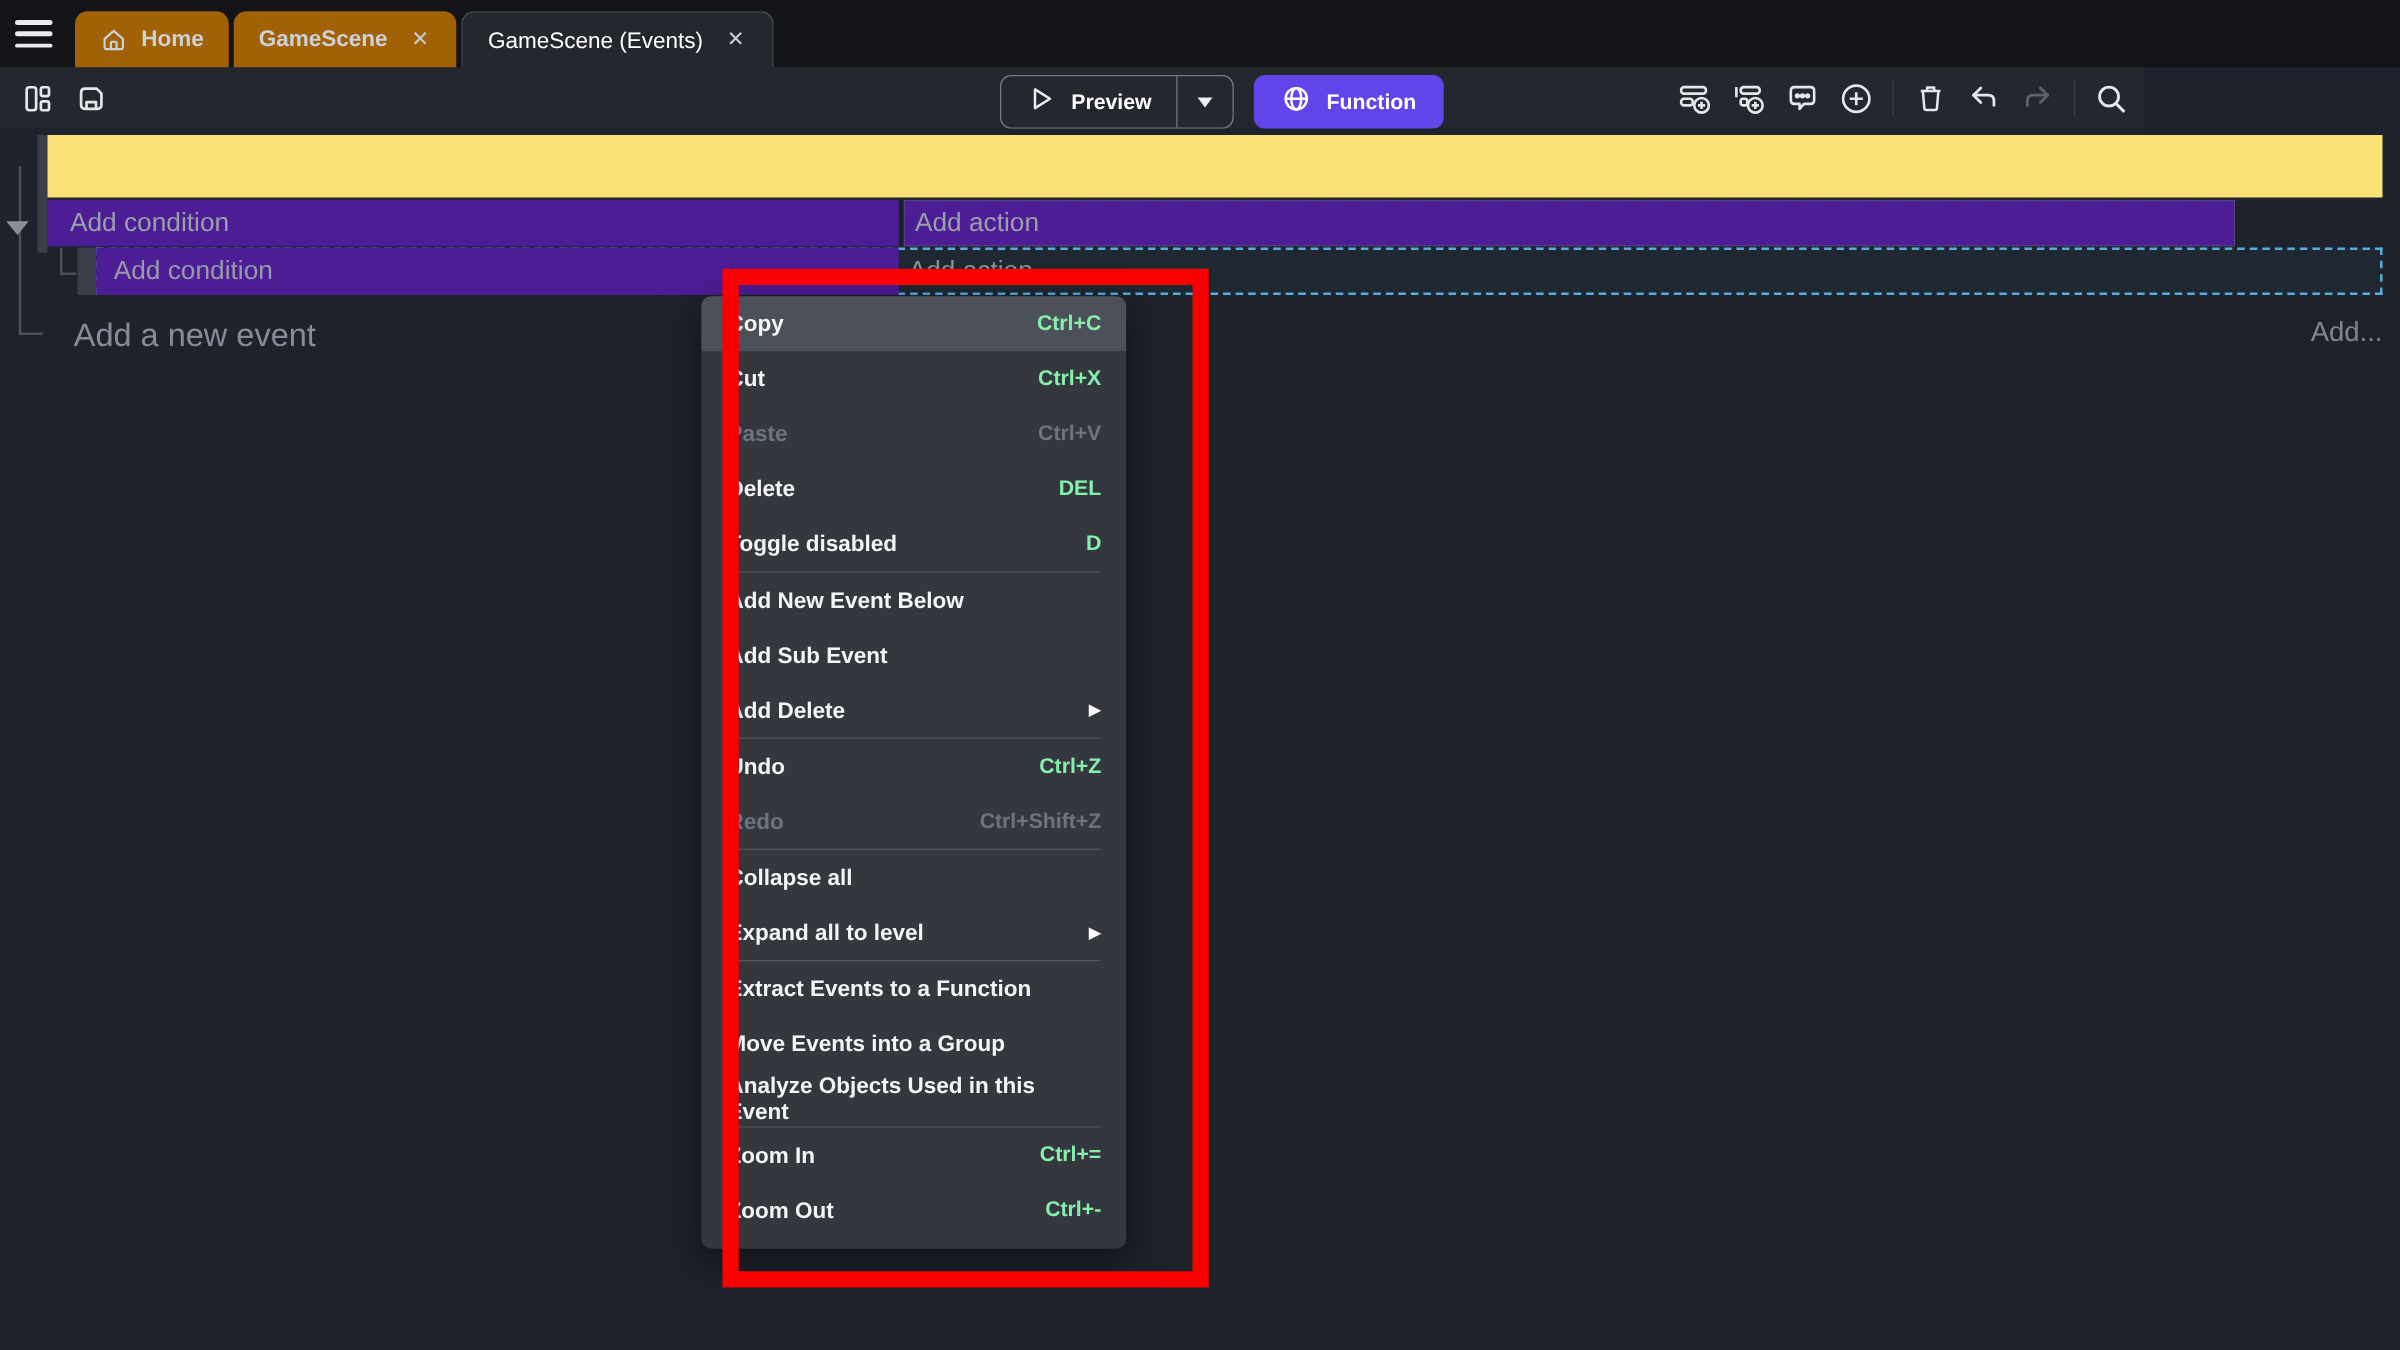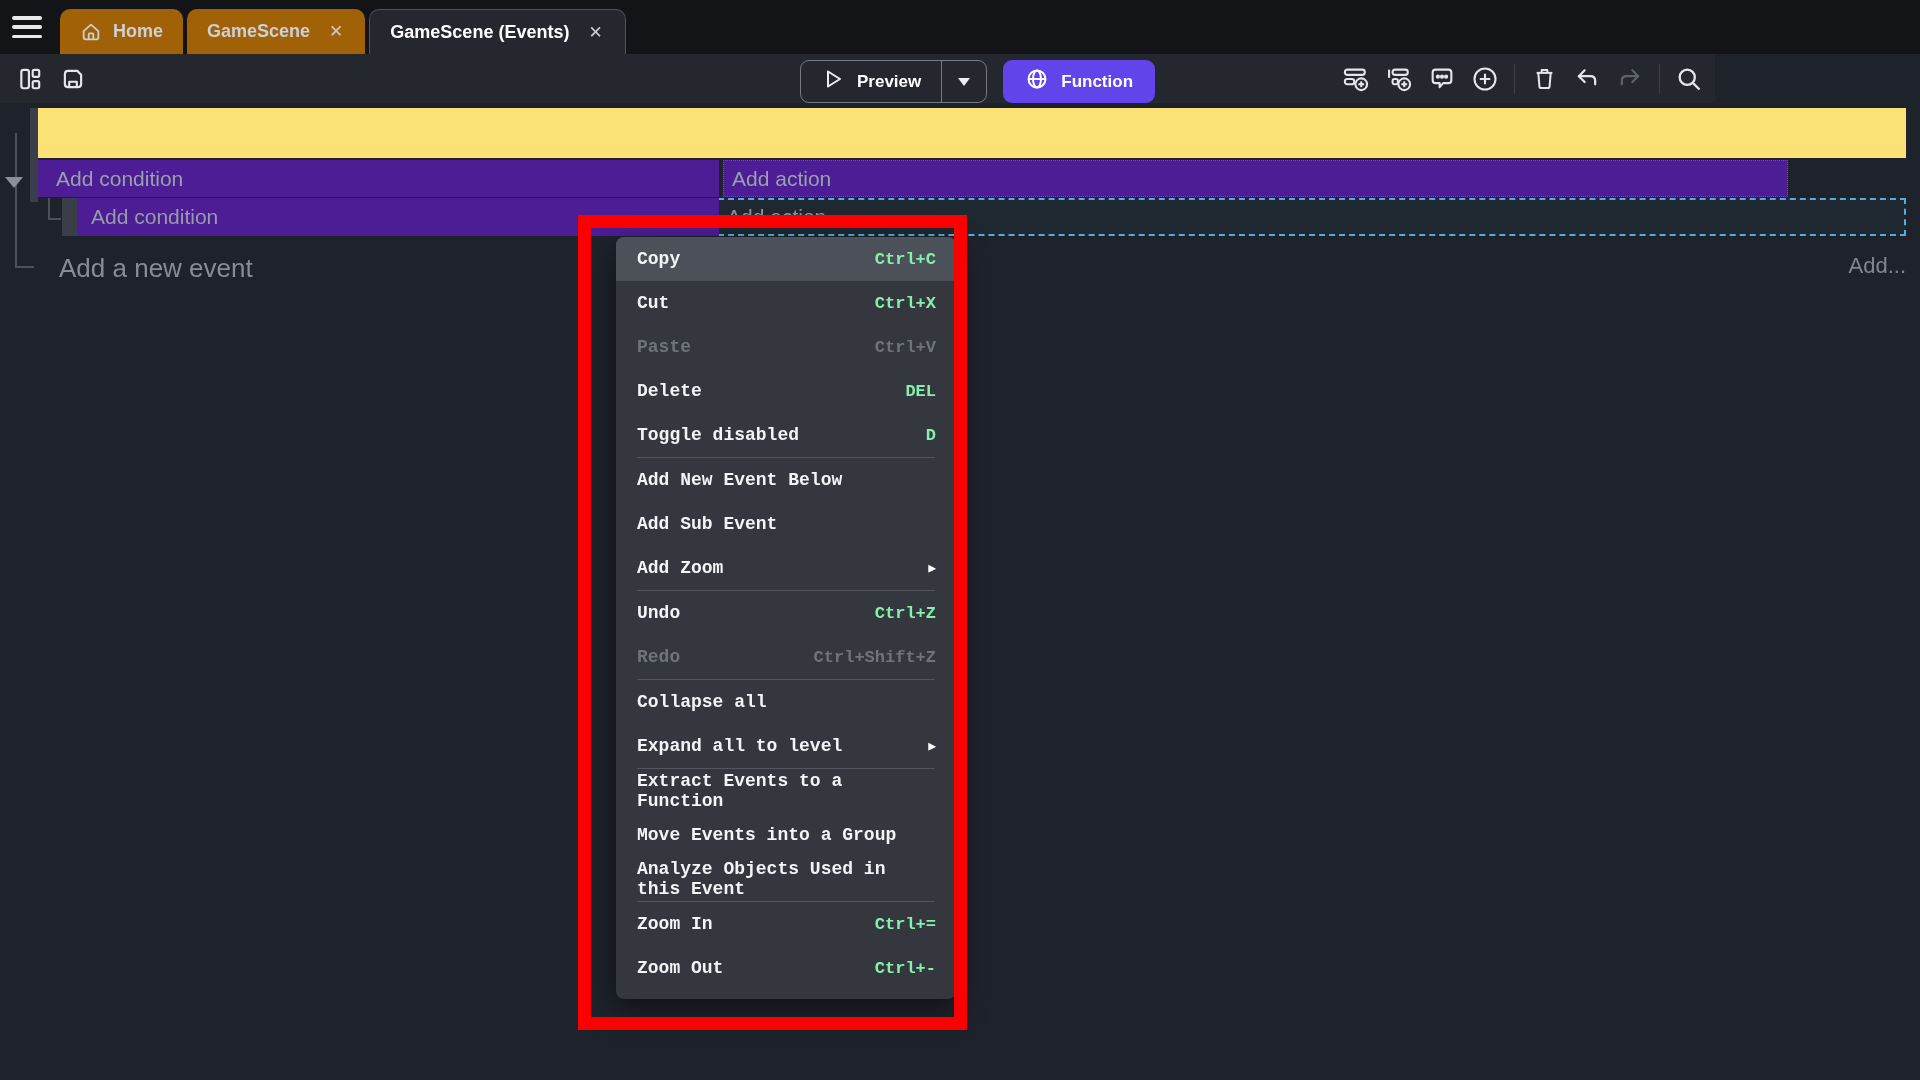--- a/index.html
+++ b/index.html
@@ -6,21 +6,21 @@
   html,body { width:1920px; height:1080px; overflow:hidden; }
   body { font-family:"Liberation Sans","DejaVu Sans",sans-serif; background:#1e222b; }
   .screen { position:relative; width:1920px; height:1080px; overflow:hidden; }
 
   
   .tabbar { position:absolute; left:0; top:0; width:1920px; height:54px; background:#121418; display:flex; align-items:flex-end; }
   .hamburger { position:absolute; left:12px; top:14px; width:32px; height:26px; display:flex; flex-direction:column; justify-content:space-between; padding:2px 0; cursor:pointer; }
   .hamburger span { display:block; width:30px; height:3.5px; background:#e8eaed; border-radius:2px; }
   .tab-strip { display:flex; margin-left:60px; gap:4px; height:45px; }
   .tab { display:flex; align-items:center; gap:11px; padding:0 20px; height:45px; background:#a16207; border-radius:10px 10px 0 0; color:#ccd1d8; font-size:18px; font-weight:700; cursor:pointer; }
-  .tab.active { background:#24272e; color:#ffffff; font-weight:700; border:1px solid #4d525b; border-bottom:none; }
+  .tab.active { background:#24272e; color:#ffffff; font-weight:400; border:1px solid #4d525b; border-bottom:none; }
   .tab .tab-close { color:#c6cbd2; font-size:17px; margin-left:6px; padding:2px; }
   .tab svg { flex:0 0 auto; }
 
   
   .toolbar { position:absolute; left:0; top:54px; width:1715px; height:49px; background:#24272e; }
   .tb-left { position:absolute; left:16px; top:0; height:49px; display:flex; align-items:center; gap:15px; }
   .tb-icon { width:28px; height:28px; display:flex; align-items:center; justify-content:center; color:#e3e6ea; cursor:pointer; }
   .tb-icon.dim { color:#5d636c; }
   .tb-center { position:absolute; left:800px; top:6px; display:flex; gap:16px; }
   .btn-preview { display:flex; align-items:stretch; height:43px; border:1px solid #757a84; border-radius:9px; color:#fff; cursor:pointer; }
@@ -44,21 +44,21 @@
   .sub-act-label { position:absolute; left:727px; top:95px; height:38px; display:flex; align-items:center; color:#8d939e; font-size:21px; cursor:pointer; }
   .tree-vline { position:absolute; left:15px; top:30px; width:2px; height:134px; background:#4b5059; }
   .tree-hline { position:absolute; left:15px; top:163px; width:19px; height:2px; background:#4b5059; }
   .sub-vline { position:absolute; left:48px; top:95px; width:2px; height:22px; background:#4b5059; }
   .sub-hline { position:absolute; left:48px; top:115px; width:13px; height:2px; background:#4b5059; }
   .caret-down { position:absolute; left:5px; top:74px; width:0; height:0; border-left:9px solid transparent; border-right:9px solid transparent; border-top:11px solid #8a9099; cursor:pointer; }
   .add-new-event { position:absolute; left:40px; top:150px; font-size:26px; color:#868d98; cursor:pointer;margin-left:19px; }
   .add-more { position:absolute; right:14px; top:150px; font-size:22px; color:#7f8691; cursor:pointer; }
 
   
-  .context-menu { position:absolute; left:616px; top:237px; width:340px; background:#34373e; border-radius:8px; overflow:hidden; padding-bottom:9px; box-shadow:0 10px 30px rgba(0,0,0,0.5); z-index:50;font-family:Liberation Mono, monospace; }
+  .context-menu { position:absolute; left:561px; top:237px; width:340px; background:#34373e; border-radius:8px; overflow:hidden; padding-bottom:9px; box-shadow:0 10px 30px rgba(0,0,0,0.5); z-index:50; }
   .menu-item { height:44px; display:flex; align-items:center; justify-content:space-between; padding:0 20px 0 21px; cursor:pointer; }
   .menu-item .lbl { color:#f3f4f6; font-size:18px; font-weight:600; }
   .menu-item .sc { color:#86efac; font-size:17px; font-weight:600; }
   .menu-item.hl { background:#4c5058; }
   .menu-item.disabled .lbl, .menu-item.disabled .sc { color:#6f737b; }
   .menu-item .sub-arrow { color:#ffffff; font-size:13px; }
   .menu-divider { height:1px; background:#51555e; margin:0 21px; }
 
   
   .red-box { position:absolute; left:578px; top:215px; width:389px; height:815px; border:13px solid #fb0000; z-index:60; pointer-events:none; }
@@ -255,21 +255,21 @@
         <span class="sc">D</span>
       </div>
       <div class="menu-divider"></div>
       <div class="menu-item">
         <span class="lbl">Add New Event Below</span>
       </div>
       <div class="menu-item">
         <span class="lbl">Add Sub Event</span>
       </div>
       <div class="menu-item">
-        <span class="lbl">Add Zoom</span>
+        <span class="lbl">Add Delete</span>
         <span class="sub-arrow">▶</span>
       </div>
       <div class="menu-divider"></div>
       <div class="menu-item">
         <span class="lbl">Undo</span>
         <span class="sc">Ctrl+Z</span>
       </div>
       <div class="menu-item disabled">
         <span class="lbl">Redo</span>
         <span class="sc">Ctrl+Shift+Z</span>

